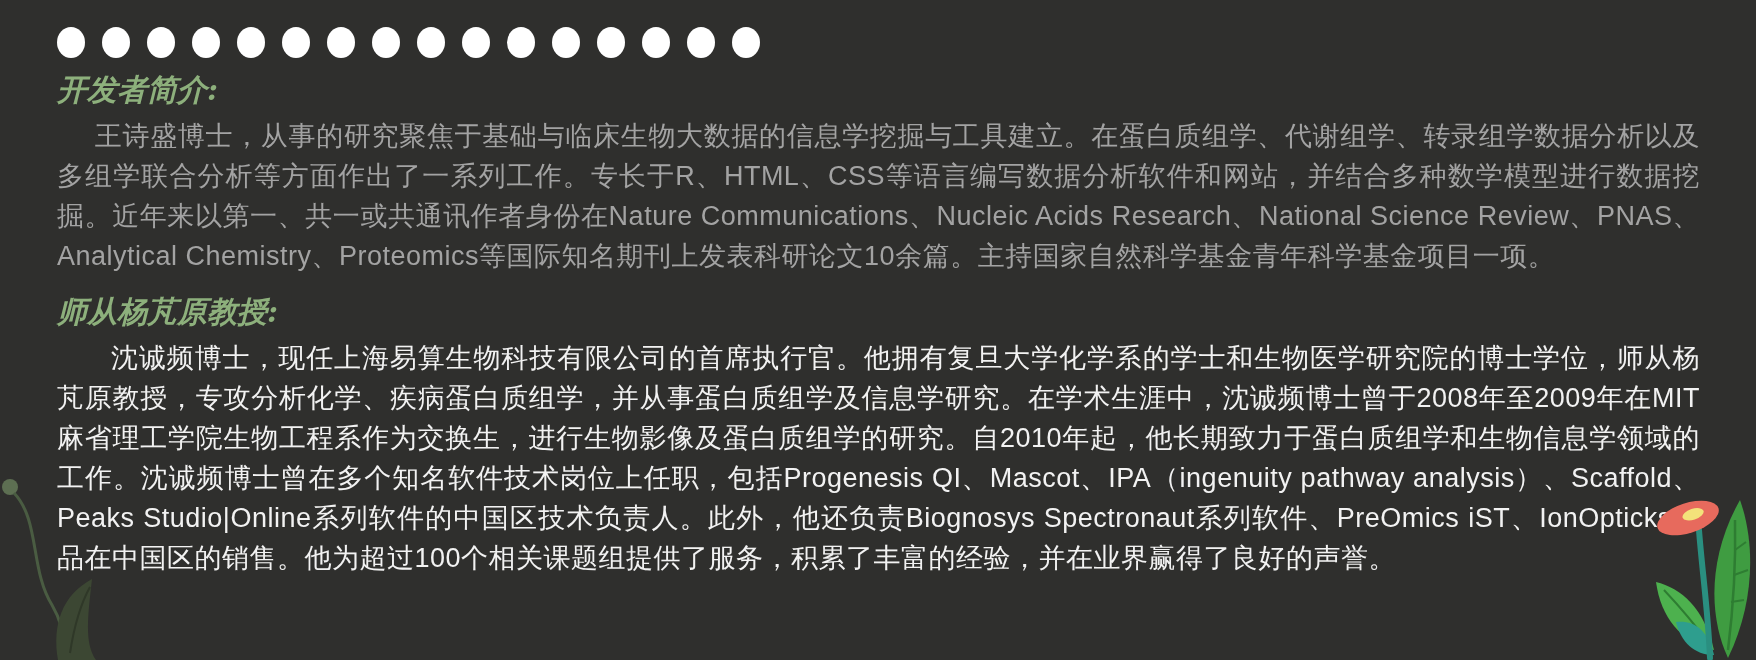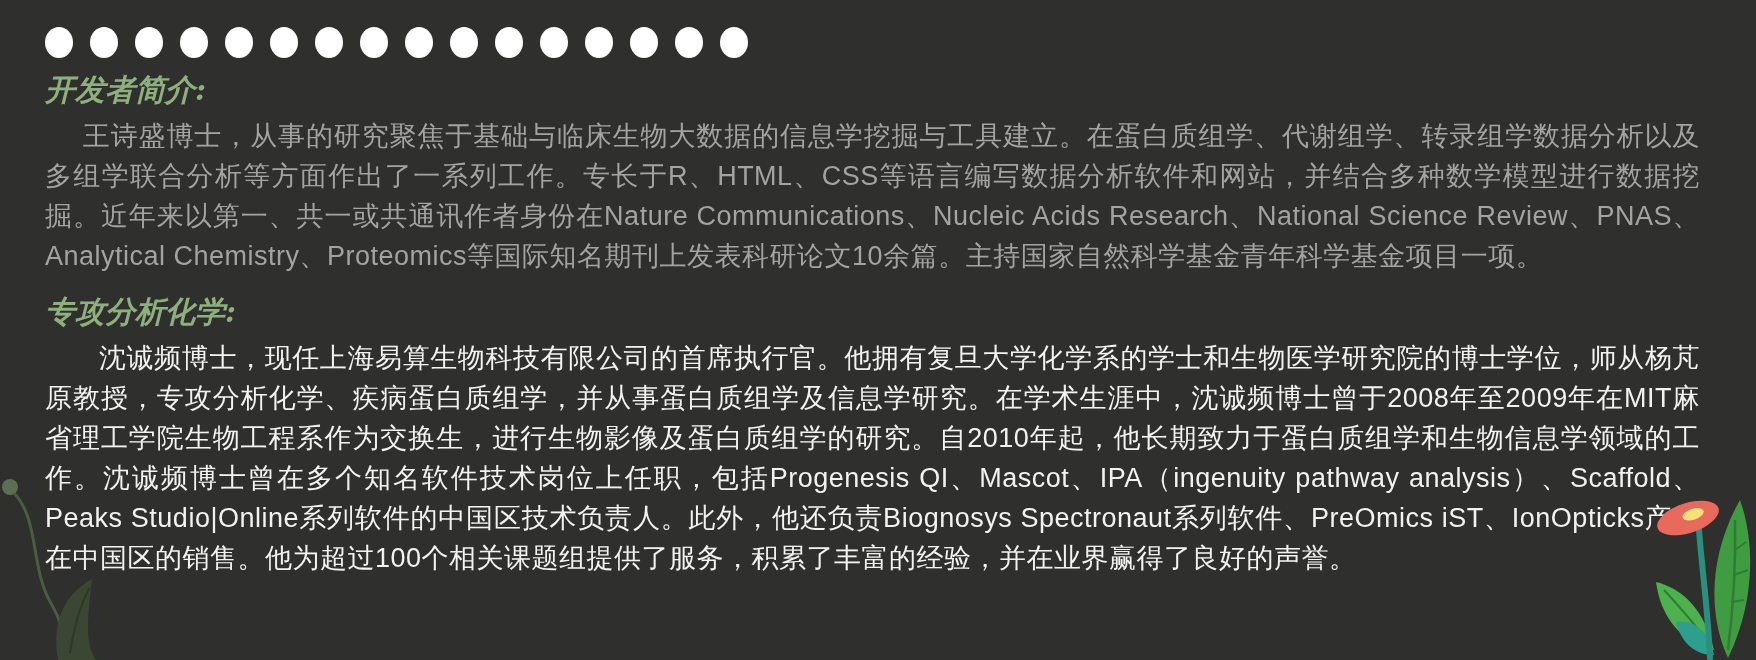--- a/index.html
+++ b/index.html
@@ -5,21 +5,21 @@
   html,body{margin:0;padding:0;}
   body{
     width:1756px;height:660px;
     background:#2f2f2d;
     overflow:hidden;
     position:relative;
     font-family:"Liberation Sans","DejaVu Sans",sans-serif;
   }
   .slide{
     position:absolute;inset:0;
-    padding:27px 56px 0 45px;
+    padding:27px 56px 0 57px;
     box-sizing:border-box;
   }
   .dots-row{
     display:flex;
     gap:17px;
     margin-bottom:14px;
   }
   .dot{
     width:28px;height:31px;
     background:#ffffff;
@@ -70,21 +70,21 @@
       <div class="dot" style="background: rgb(255, 255, 255);"></div>
       <div class="dot" style="background: rgb(255, 255, 255);"></div>
       <div class="dot" style="background: rgb(255, 255, 255);"></div>
       <div class="dot" style="background: rgb(255, 255, 255);"></div>
     </div>
 
   <h2 class="section-heading heading-1" style="color: rgb(141, 176, 124);">开发者简介:</h2>
 
   <p class="body-para para-1" style="color: #a3a3a3;">王诗盛博士，从事的研究聚焦于基础与临床生物大数据的信息学挖掘与工具建立。在蛋白质组学、代谢组学、转录组学数据分析以及多组学联合分析等方面作出了一系列工作。专长于R、HTML、CSS等语言编写数据分析软件和网站，并结合多种数学模型进行数据挖掘。近年来以第一、共一或共通讯作者身份在Nature Communications、Nucleic Acids Research、National Science Review、PNAS、Analytical Chemistry、Proteomics等国际知名期刊上发表科研论文10余篇。主持国家自然科学基金青年科学基金项目一项。</p>
 
-  <h2 class="section-heading heading-2" style="color: rgb(141, 176, 124);">专攻分析化学:</h2>
+  <h2 class="section-heading heading-2" style="color: rgb(141, 176, 124);">师从杨芃原教授:</h2>
 
   <p class="body-para para-2" style="color: rgb(242, 242, 242);">沈诚频博士，现任上海易算生物科技有限公司的首席执行官。他拥有复旦大学化学系的学士和生物医学研究院的博士学位，师从杨芃原教授，专攻分析化学、疾病蛋白质组学，并从事蛋白质组学及信息学研究。在学术生涯中，沈诚频博士曾于2008年至2009年在MIT麻省理工学院生物工程系作为交换生，进行生物影像及蛋白质组学的研究。自2010年起，他长期致力于蛋白质组学和生物信息学领域的工作。沈诚频博士曾在多个知名软件技术岗位上任职，包括Progenesis QI、Mascot、IPA（ingenuity pathway analysis）、Scaffold、Peaks Studio|Online系列软件的中国区技术负责人。此外，他还负责Biognosys Spectronaut系列软件、PreOmics iST、IonOpticks产品在中国区的销售。他为超过100个相关课题组提供了服务，积累了丰富的经验，并在业界赢得了良好的声誉。</p>
 
 </div>
 
 <svg class="decor decor-vine" width="150" height="185" viewBox="0 0 150 185">
   <circle cx="10" cy="12" r="8" fill="#5d6f52"></circle>
   <path d="M14 18 C 40 45, 30 95, 52 130 C 62 147, 66 165, 64 185" fill="none" stroke="#4a5c42" stroke-width="3"></path>
   <path d="M58 185 C 52 150, 62 120, 92 104 C 88 140, 84 168, 96 185 Z" fill="#3c4733"></path>
   <path d="M70 178 C 74 152, 80 130, 90 112" fill="none" stroke="#2f3828" stroke-width="2"></path>

